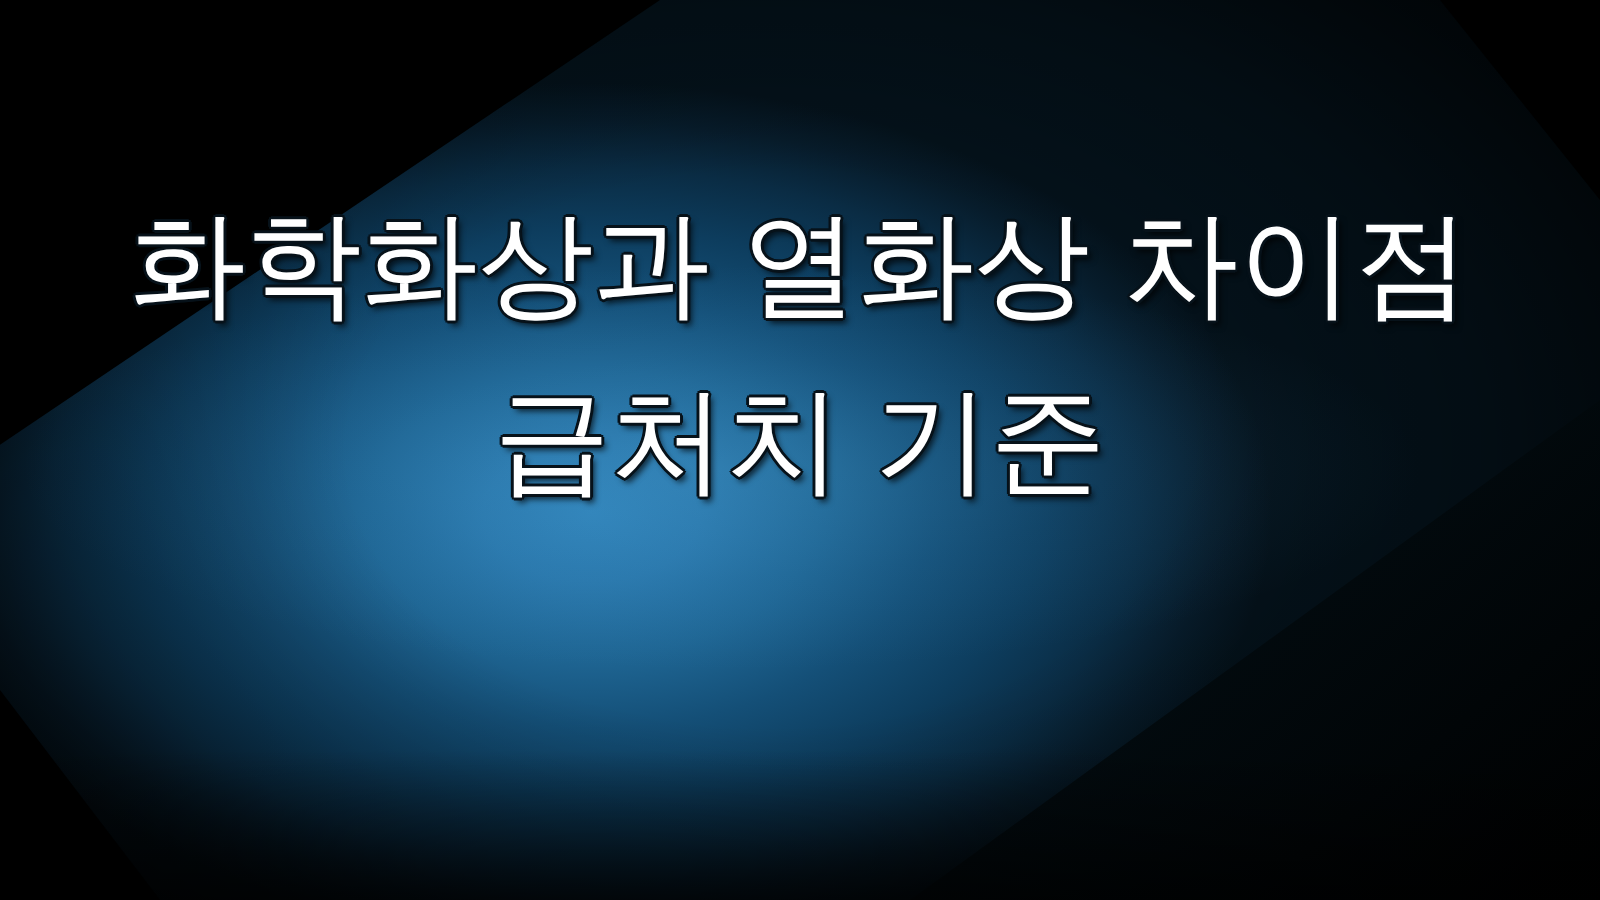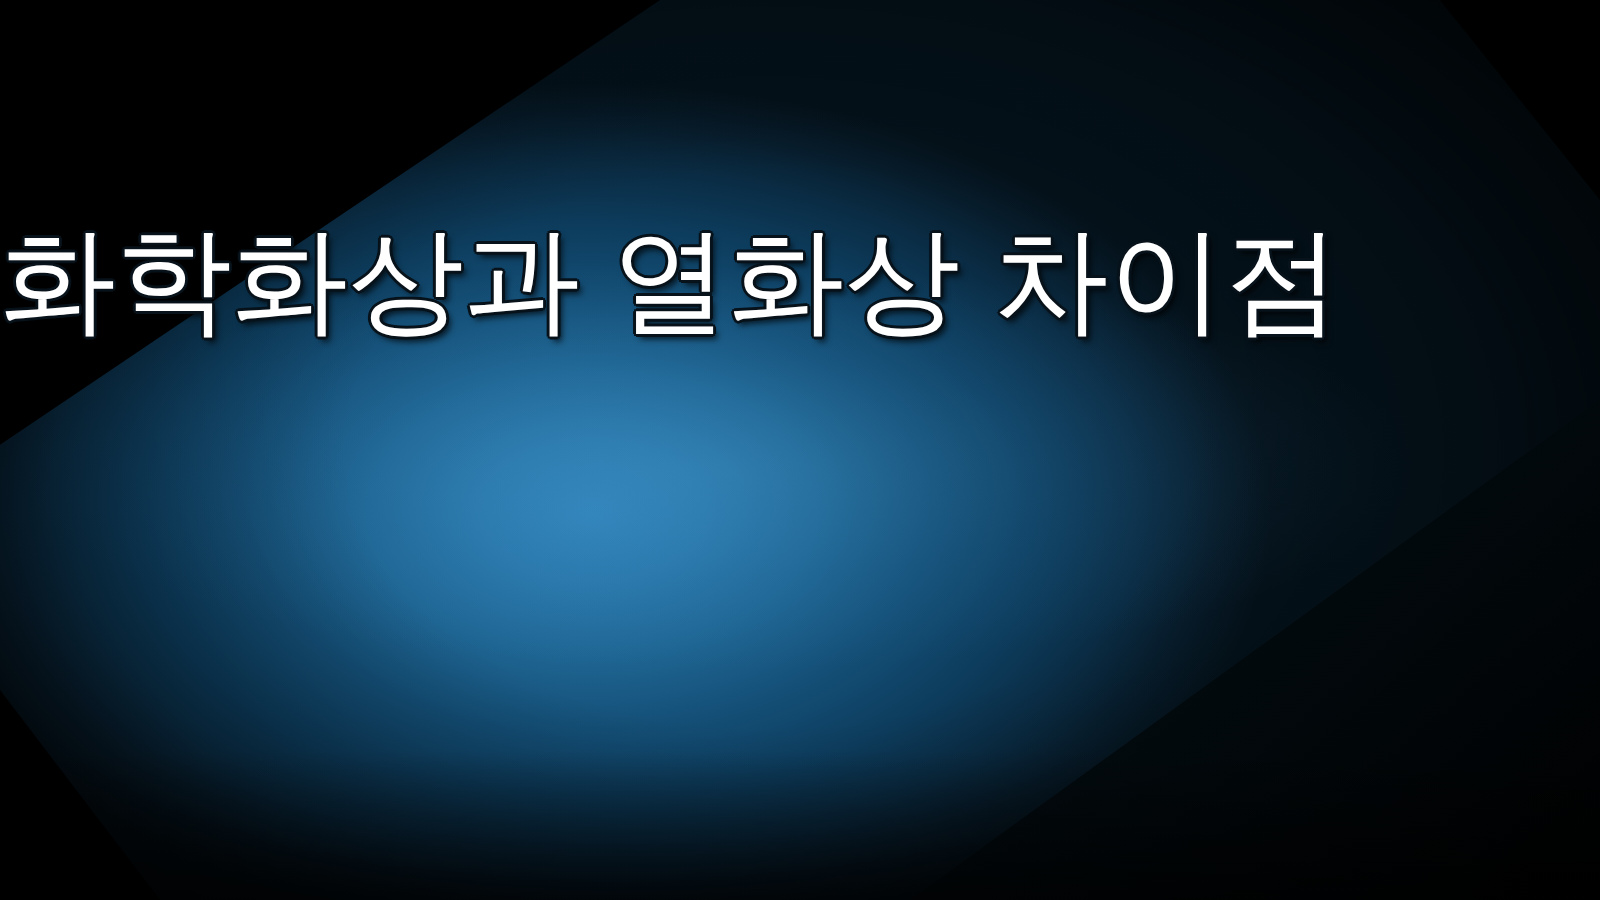--- a/index.html
+++ b/index.html
@@ -116,22 +116,23 @@
       rgba(0,0,0,0) 0%,
       rgba(0,0,0,0.35) 55%,
       rgba(0,0,0,0.70) 100%);
   }
 
   
 
   .title-block {
     position: absolute;
     left: 0;
-    top: 192px;
+    top: 176px;
     width: 1600px;
+    text-align: center;
   }
 
   .title-line {
     display: block;
     color: #ffffff;
     font-size: 116px;
     line-height: 176px;
     font-weight: 400;
     letter-spacing: 0px;
     white-space: pre;
@@ -158,15 +159,16 @@
   <div class="bg-vignette"></div>
 
   <div class="shard shard-br"></div>
   <div class="shard shard-bb"></div>
   <div class="shard shard-tl"></div>
   <div class="shard shard-tr"></div>
   <div class="shard shard-bl"></div>
 
   <div class="title-block">
     <span class="title-line">화학화상과 열화상 차이점</span>
+    <span class="title-line">급처치 기준</span>
   </div>
 
 </div>
 
 </body></html>

